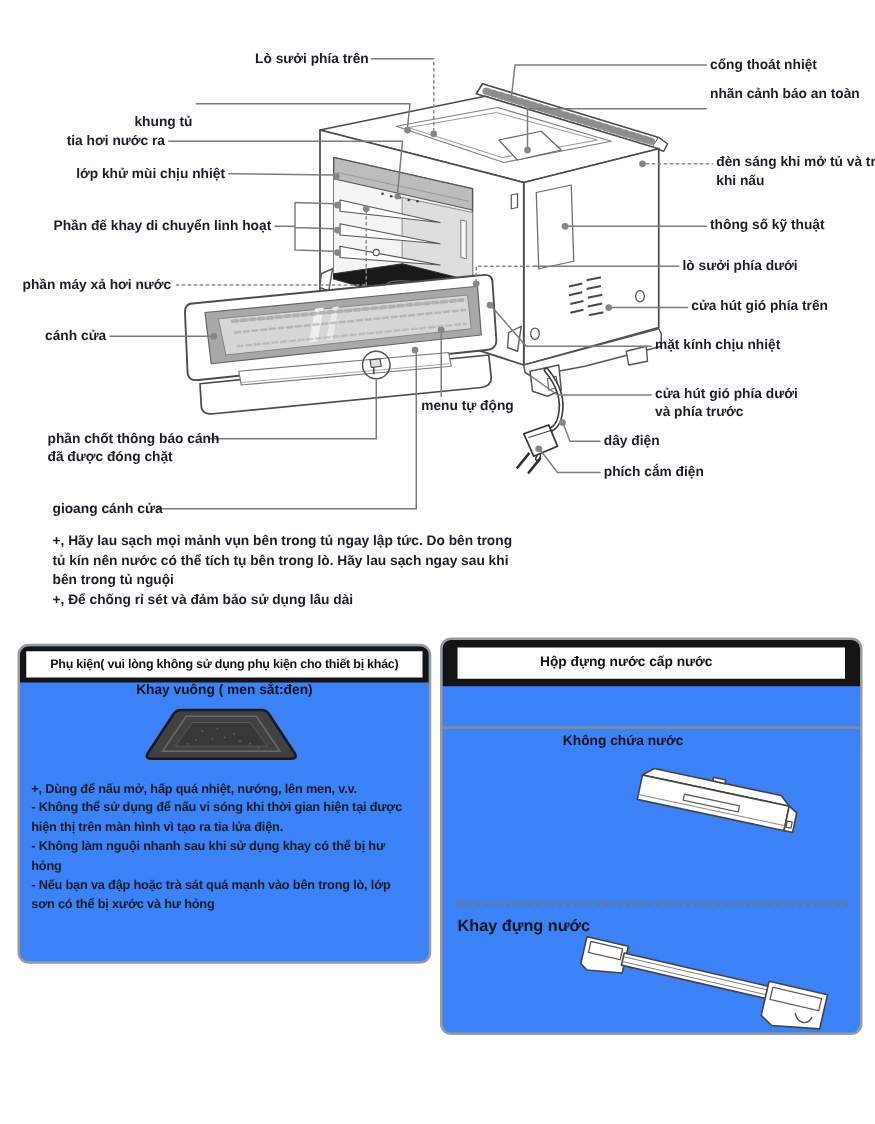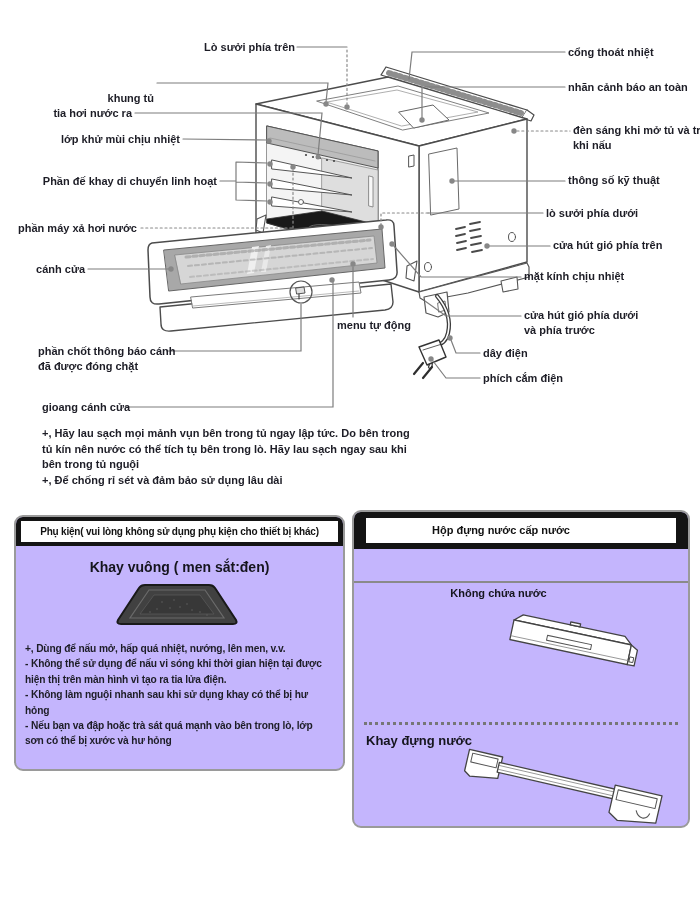--- a/index.html
+++ b/index.html
@@ -14,21 +14,21 @@
     color:#1d1d26;white-space:pre;
   }
   .lbl.r{text-align:right;padding-left:36px;}
   svg{position:absolute;left:0;top:0;}
   .notes{
     position:absolute;left:42px;top:426px;width:420px;
     font-weight:bold;font-size:11px;line-height:15.5px;
     color:#1d1d26;white-space:pre;
   }
   .panel{
-    position:absolute;background:#c4b5fd;
+    position:absolute;background:#3b82f6;
     border:2px solid #9a9a9a;border-radius:9px;
     box-sizing:border-box;overflow:hidden;
   }
   .panel-header{
     background:#141414;border-radius:6px 6px 0 0;
     padding:4px 5px;
   }
   .panel-header-inner{
     background:#ffffff;color:#111;
     font-weight:bold;text-align:center;
@@ -36,22 +36,21 @@
   #accessory-box{left:14px;top:515px;width:331px;height:256px;}
   #accessory-box .panel-header-inner{
     font-size:10px;line-height:21px;letter-spacing:-0.2px;
   }
   #water-box{left:352px;top:510px;width:338px;height:318px;}
   #water-box .panel-header{padding:6px 12px;}
   #water-box .panel-header-inner{
     font-size:11px;line-height:25px;padding-right:40px;
   }
   .item-title{
-    text-align:center;font-weight:bold;font-size:14px;color:#15151d;
-    margin-top:13px;
+    text-align:center;font-weight:bold;font-size:11px;color:#15151d;
   }
   .acc-notes{
     margin:11px 9px 0 9px;
     font-weight:bold;font-size:10.2px;line-height:15.4px;
     letter-spacing:-0.15px;color:#1d1d26;white-space:pre;
   }
   .tray-svg{display:block;margin:7px auto 0 auto;position:static;}
   #water-box .divider{
     position:absolute;left:0;right:0;top:69px;
     border-top:2px solid #8a8a8a;
@@ -223,21 +222,21 @@
 <div class="lbl r" style="right:568px;top:106px">tia hơi nước ra</div>
 <div class="lbl r" style="right:520px;top:132px">lớp khử mùi chịu nhiệt</div>
 <div class="lbl r" style="right:483px;top:174px">Phần đế khay di chuyển linh hoạt</div>
 <div class="lbl r" style="right:563px;top:221px">phần máy xả hơi nước</div>
 <div class="lbl r" style="right:615px;top:262px">cánh cửa</div>
 <div class="lbl" style="left:38px;top:344px">phần chốt thông báo cánh
 đã được đóng chặt</div>
 <div class="lbl" style="left:42px;top:400px">gioang cánh cửa</div>
 <div class="lbl" style="left:337px;top:318px">menu tự động</div>
 <div class="lbl" style="left:568px;top:45px">cổng thoát nhiệt</div>
-<div class="lbl" style="left:568px;top:80px">nhãn cảnh báo an toàn</div>
+<div class="lbl" style="left:568px;top:68px">nhãn cảnh báo an toàn</div>
 <div class="lbl" style="left:573px;top:123px">đèn sáng khi mở tủ và trong
 khi nấu</div>
 <div class="lbl" style="left:568px;top:173px">thông số kỹ thuật</div>
 <div class="lbl" style="left:546px;top:206px">lò sưởi phía dưới</div>
 <div class="lbl" style="left:553px;top:238px">cửa hút gió phía trên</div>
 <div class="lbl" style="left:524px;top:269px">mặt kính chịu nhiệt</div>
 <div class="lbl" style="left:524px;top:308px">cửa hút gió phía dưới
 và phía trước</div>
 <div class="lbl" style="left:483px;top:346px">dây điện</div>
 <div class="lbl" style="left:483px;top:371px">phích cắm điện</div>

